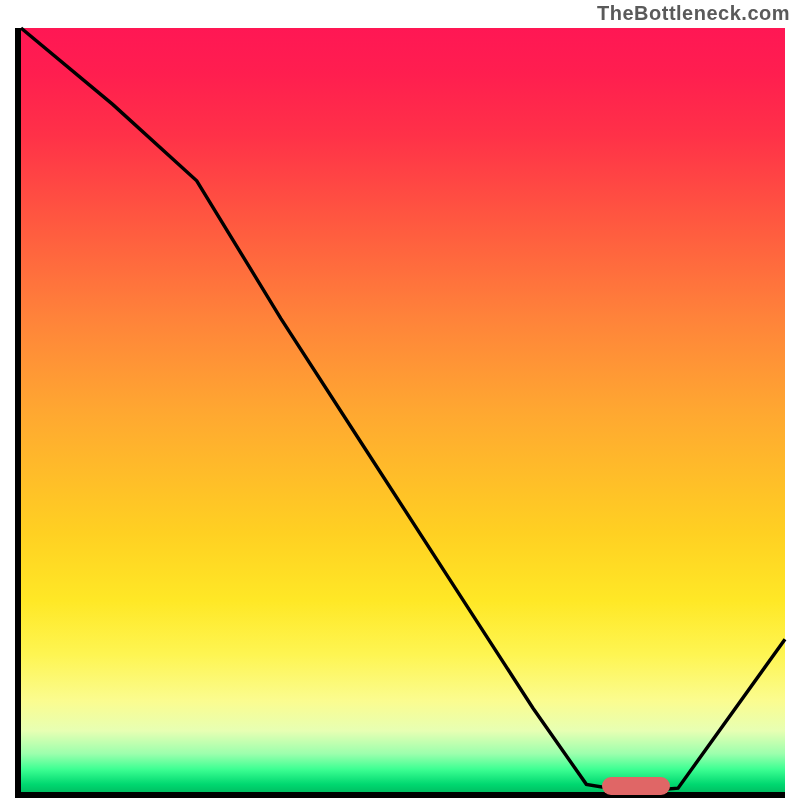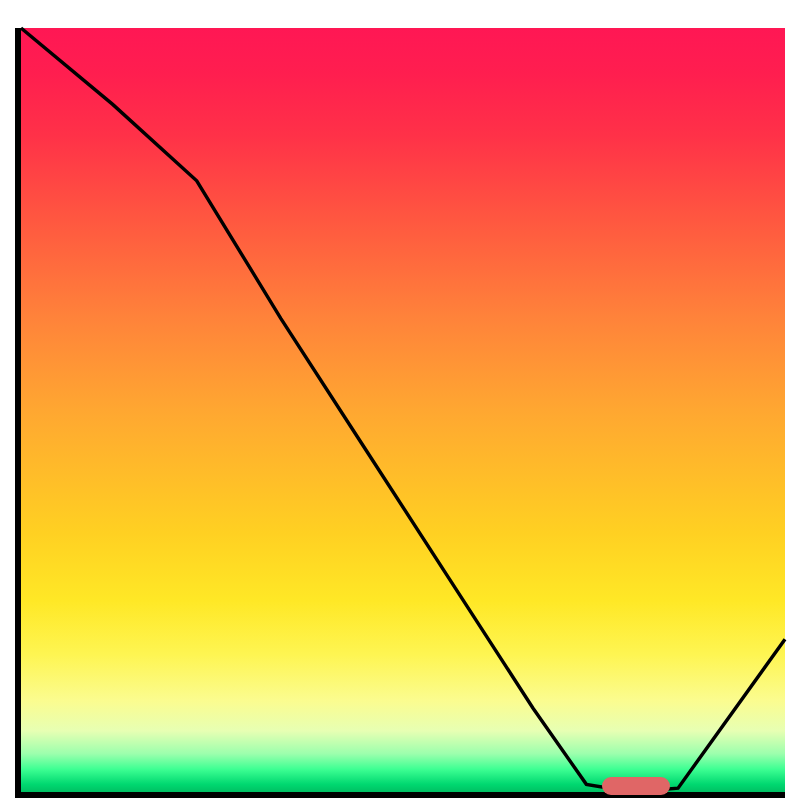--- a/index.html
+++ b/index.html
@@ -73,20 +73,21 @@
     height: 18px;
     background: #e06666;
     border-radius: 9px;
   }
 </style>
 </head>
 <body>
 
 <div class="viewport">
 
+  <div class="watermark">TheBottleneck.com</div>
 
   <div class="plot-frame">
     <div class="gradient-fill"></div>
 
     <svg class="curve-layer" viewBox="0 0 100 100" preserveAspectRatio="none">
       <path fill="none" stroke="#000" stroke-width="0.45" d="M0.00 0.00 L12.00 10.00 L23.00 20.00 L34.00 38.00 L45.00 55.00 L56.00 72.00 L67.00 89.00 L74.00 99.00 L80.00 100.00 L86.00 99.50 L100.00 80.00"></path>
     </svg>
 
     <div class="marker" style="left: 580.64px; width: 68.76px; bottom: -3px;"></div>
   </div>

